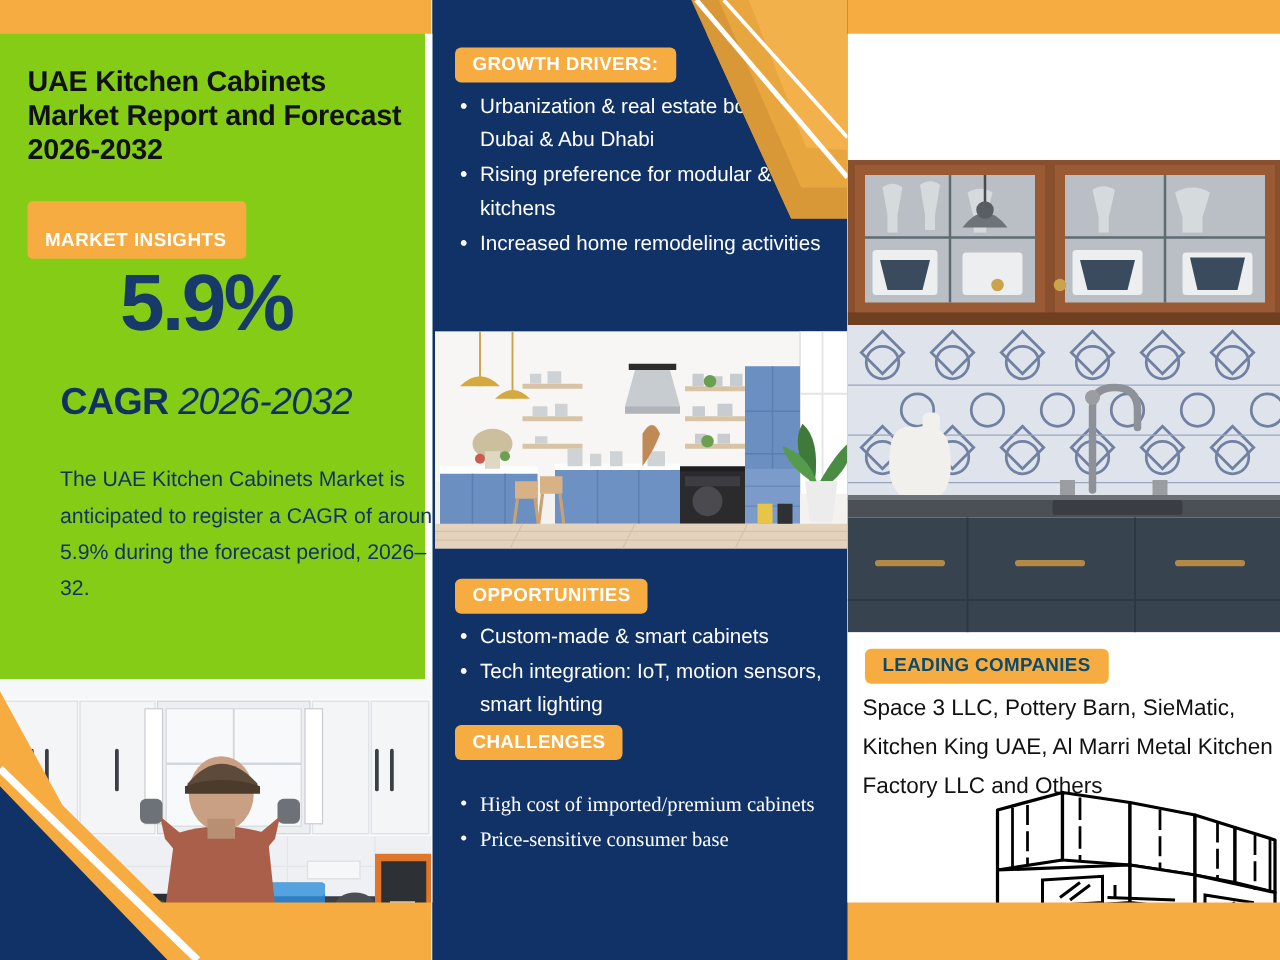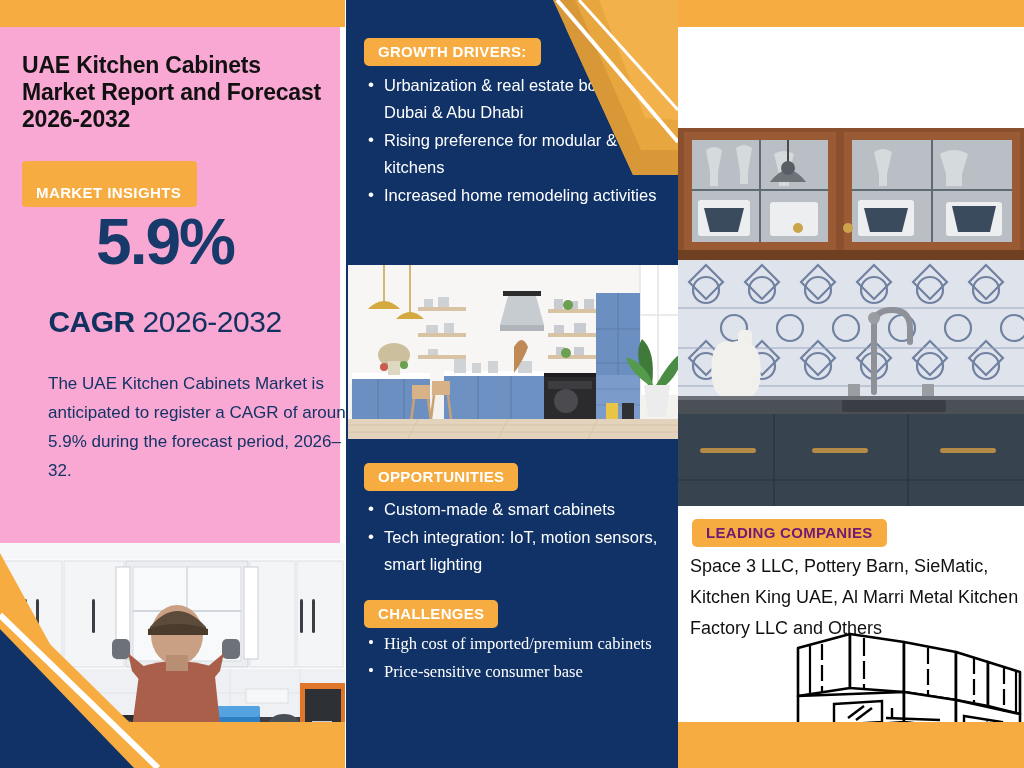--- a/index.html
+++ b/index.html
@@ -17,21 +17,21 @@
     overflow: hidden;
   }
 
   
   .bar-top-left   { position:absolute; left:0;   top:0;   width:345px; height:27px; background:#F7AC41; }
   .bar-top-right  { position:absolute; left:678px; top:0; width:346px; height:27px; background:#F7AC41; }
   .bar-bot-left   { position:absolute; left:0;   bottom:0; width:345px; height:46px; background:#F7AC41; }
   .bar-bot-right  { position:absolute; left:678px; bottom:0; width:346px; height:46px; background:#F7AC41; }
 
   
-  .col-left   { position:absolute; left:0;   top:0;   width:340px; height:768px; background:#f9a8d4; }
+  .col-left   { position:absolute; left:0;   top:0;   width:340px; height:768px; background:#84cc16; }
   .col-mid    { position:absolute; left:346px; top:0; width:332px; height:768px; background:#103266; overflow:hidden; }
   .col-right  { position:absolute; left:678px; top:0; width:346px; height:768px; background:#ffffff; }
 
   
   .headline {
     position:absolute; left:22px; top:52px; width:300px;
     font-size:23px; line-height:27px; font-weight:bold; color:#111111;
     letter-spacing:-0.2px;
   }
   .insights-pill {
@@ -43,21 +43,21 @@
   .cagr-number {
     position:absolute; left:0; top:196px; width:330px;
     text-align:center; font-size:64px; line-height:92px;
     font-weight:bold; color:#173A6B; letter-spacing:-2px;
   }
   .cagr-label {
     position:absolute; left:0; top:305px; width:330px;
     text-align:center; font-size:30px; color:#12315F; letter-spacing:-0.5px;
   }
   .cagr-label b { font-weight:bold; }
-  .cagr-label span { font-weight:normal; }
+  .cagr-label span { font-weight:normal;font-style:italic; }
   .blurb {
     position:absolute; left:22px; top:369px; width:310px;
     font-size:17px; line-height:29px; color:#123465;margin-left:26px;
   }
 
   
   .photo-installer {
     position:absolute; left:0; top:543px; width:345px; height:225px;
     overflow:hidden;
   }
@@ -71,21 +71,21 @@
 
   .sect-pill {
     position:absolute;
     background:#F7AC41; color:#ffffff; font-weight:bold;
     font-size:15px; letter-spacing:.3px;
     padding:5px 14px 6px 14px; border-radius:5px;
     white-space:nowrap;
   }
   .pill-growth        { left:18px; top:38px; }
   .pill-opportunities { left:18px; top:463px; }
-  .pill-challenges    { left:18px; top:600px; }
+  .pill-challenges    { left:18px; top:580px; }
 
   .bullets {
     position:absolute; color:#ffffff; font-size:16.5px; line-height:27px;
   }
   .bullets ul { list-style:none; }
   .bullets li { position:relative; padding-left:20px; margin-bottom:1px; }
   .bullets li::before {
     content:"\2022"; position:absolute; left:4px; top:-1px;
     color:#ffffff; font-size:17px;
   }
@@ -96,21 +96,21 @@
   .photo-kitchen-mid {
     position:absolute; left:2px; top:265px; width:330px; height:174px; overflow:hidden;
   }
 
   .photo-kitchen-right {
     position:absolute; left:0px; top:128px; width:346px; height:378px; overflow:hidden;
   }
 
   .pill-companies {
     position:absolute; left:14px; top:519px;
-    background:#F7AC41; color:#701a75; font-weight:bold;
+    background:#F7AC41; color:#0c4a6e; font-weight:bold;
     font-size:15px; letter-spacing:.3px;
     padding:5px 14px 6px 14px; border-radius:5px; white-space:nowrap;
   }
   .companies-text {
     position:absolute; left:12px; top:551px; width:330px;
     font-size:18px; line-height:31px; color:#111111;
   }
   .cabinet-art { position:absolute; left:110px; top:630px; }
 </style>
 </head>

